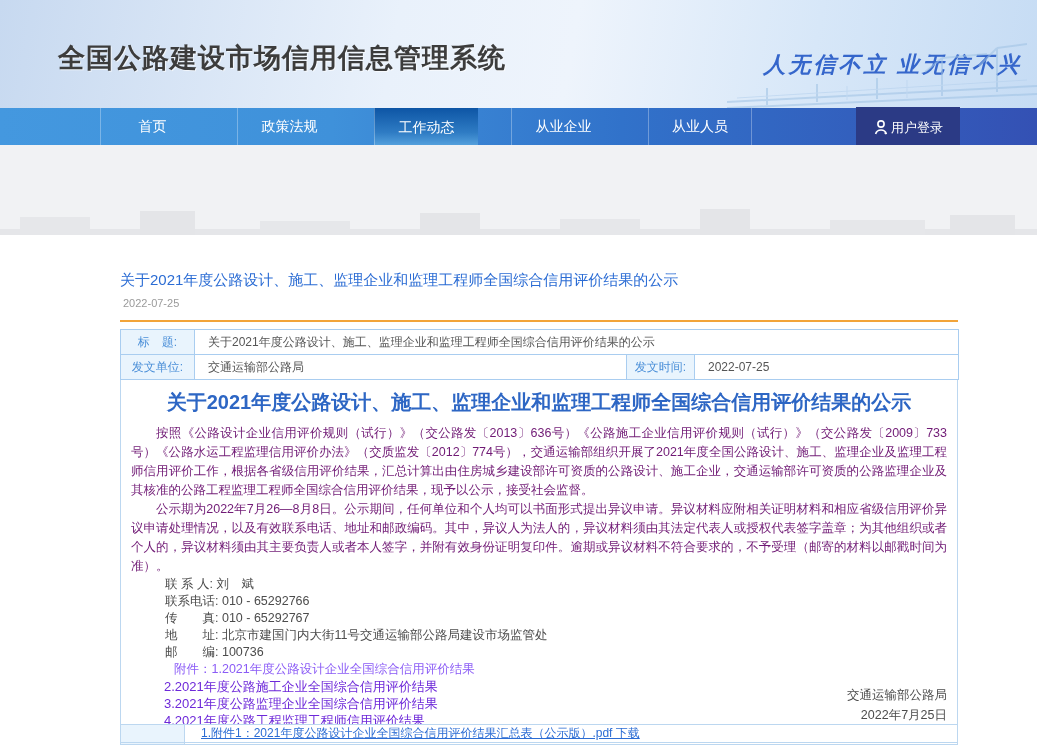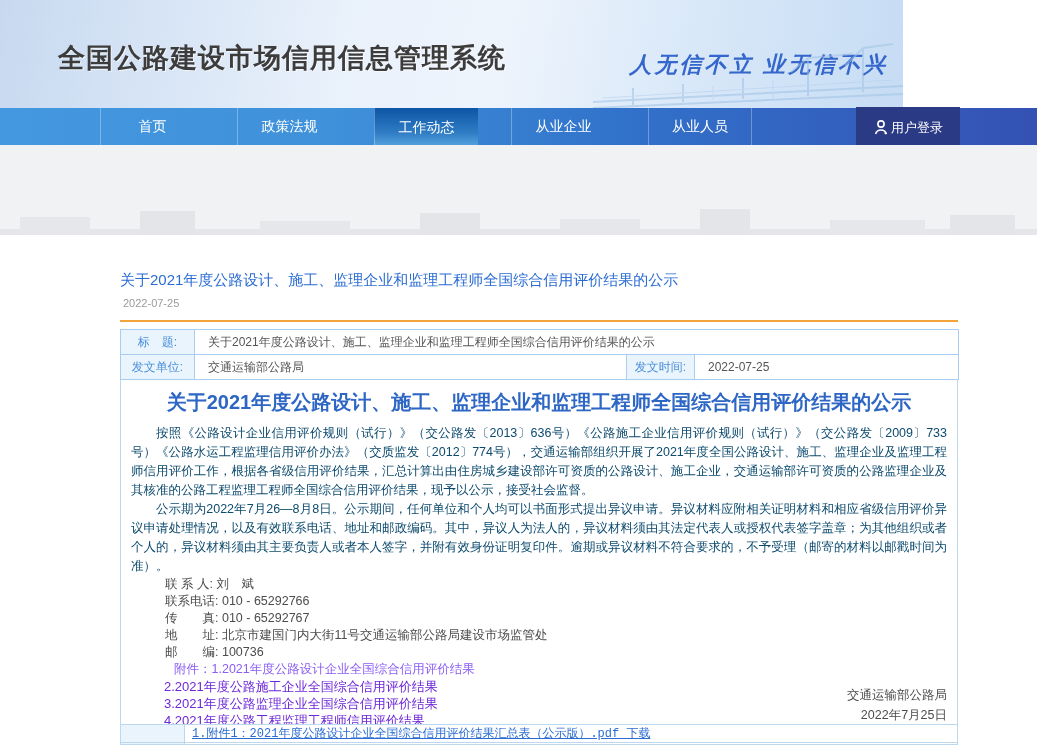--- a/index.html
+++ b/index.html
@@ -4,21 +4,21 @@
 <style>
   * { margin:0; padding:0; box-sizing:border-box; }
   html,body { width:1037px; height:748px; }
   body {
     position:relative; overflow:hidden; background:#ffffff;
     font-family:"Liberation Sans","DejaVu Sans",sans-serif;
   }
 
   
   .header {
-    position:absolute; left:0; top:0; width:903px; height:108px;
+    position:absolute; left:0; top:0; width:1037px; height:108px;
     background:linear-gradient(100deg,#c7d9f0 0%,#e9f1fb 38%,#eef4fc 55%,#d7e7f8 78%,#c6dcf4 100%);
   }
   .site-title {
     position:absolute; left:58px; top:40px;
     font-size:27px; font-weight:bold; color:#3c3c3c; letter-spacing:1px;
     text-shadow:1px 1px 0 rgba(255,255,255,0.65);
   }
   .slogan {
     position:absolute; right:15px; top:50px;
     font-family:"Liberation Serif","DejaVu Serif",serif;
@@ -86,33 +86,33 @@
     position:relative; width:838px; height:365px;
     border:1px solid #bcd7f0; border-top:none; overflow:hidden; background:#fff;
   }
   .doc-body { height:344px; overflow:hidden; padding:0 8px; }
   .doc-heading {
     margin-top:10px; text-align:center;
     font-size:20px; line-height:24px; font-weight:bold; color:#2d66c4;
   }
   .para {
     margin:10px 2px 0; text-indent:2em;
-    font-size:12.5px; line-height:19px; color:#0c4a6e; text-align:justify;
+    font-size:12.5px; line-height:19px; color:#701a75; text-align:justify;
   }
   .para + .para { margin-top:0; }
   .contact-line { padding-left:36px; font-size:12.5px; line-height:17px; color:#4c4c4c; }
   .attach-row { font-size:12.5px; line-height:17px; color:#8b5cf6;margin-left:45px; }
   .attach-item { padding-left:35px; font-size:13px; line-height:17px; color:#6d28d9; }
   .signature { position:absolute; right:10px; top:305px; text-align:right;
     font-size:12.5px; line-height:20px; color:#4c4c4c; background:#fff; }
 
   .dl-block { position:absolute; left:-1px; right:-1px; top:344px; background:#fff; }
   .dl-row { display:flex; height:18px; border-top:1px solid #bcd7f0; }
   .dl-label-cell { width:65px; background:#e9f4fd; border-right:1px solid #bcd7f0; }
-  .dl-link-cell { flex:1; padding-left:7px; display:flex; align-items:center;font-family:Liberation Mono, monospace; }
+  .dl-link-cell { flex:1; padding-left:16px; display:flex; align-items:center; }
   .dl-link { font-size:12px; color:#2b6cd4; text-decoration:underline; white-space:nowrap; cursor:pointer; }
 
   .icon-svg { display:block; }
 </style>
 </head>
 <body>
 
 <div class="header">
   <div class="site-title">全国公路建设市场信用信息管理系统</div>
   <div class="slogan">人无信不立  业无信不兴</div>

